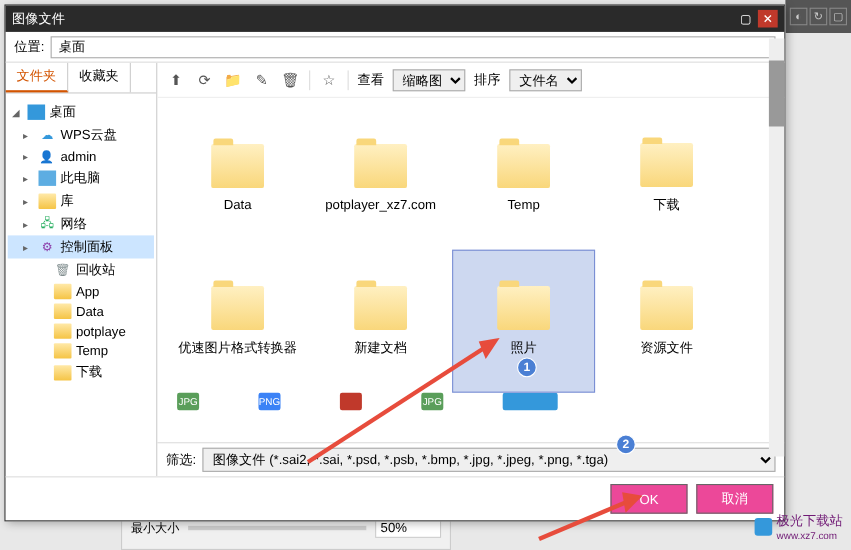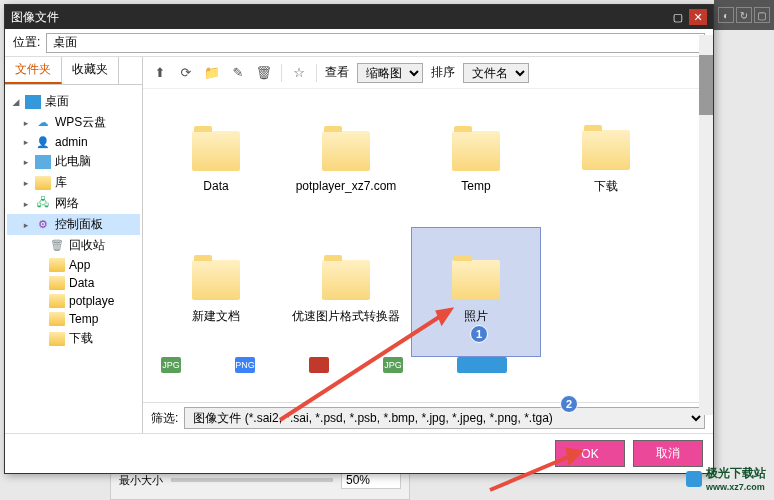--- a/index.html
+++ b/index.html
@@ -17,21 +17,21 @@
 .titlebar .title { flex: 1; }
 .titlebar .win-btns { display: flex; gap: 2px; }
 .titlebar .win-btn { width: 18px; height: 16px; display: flex; align-items: center; justify-content: center; font-size: 11px; cursor: pointer; }
 .titlebar .win-btn.close { background: #c0392b; }
 
 .location-row { height: 28px; display: flex; align-items: center; padding: 4px 8px; gap: 6px; font-size: 12px; border-bottom: 1px solid #ddd; }
 .location-row input { flex: 1; border: 1px solid #aaa; padding: 2px 6px; font-size: 12px; }
 
 .main-area { flex: 1; display: flex; overflow: hidden; }
 
-.sidebar { width: 138px; border-right: 1px solid #ccc; display: flex; flex-direction: column; text-align: center; }
+.sidebar { width: 138px; border-right: 1px solid #ccc; display: flex; flex-direction: column; }
 .tabs { display: flex; border-bottom: 1px solid #ccc; }
 .tab { padding: 4px 10px; font-size: 12px; border-right: 1px solid #ccc; cursor: pointer; }
 .tab.active { color: #d35400; border-bottom: 2px solid #d35400; }
 .tree { flex: 1; overflow: auto; padding: 6px 2px; font-size: 12px; }
 .tree-item { padding: 2px 4px; display: flex; align-items: center; gap: 4px; cursor: pointer; white-space: nowrap; }
 .tree-item.selected { background: #cce5ff; }
 .tree-item .arrow { width: 10px; font-size: 9px; color: #666; }
 .tree-item .icon { width: 16px; height: 14px; display: inline-flex; align-items: center; justify-content: center; font-size: 11px; }
 .indent1 { padding-left: 14px; }
 .indent2 { padding-left: 28px; }
@@ -65,21 +65,21 @@
 .button-row { padding: 6px 10px; display: flex; justify-content: flex-end; gap: 8px; border-top: 1px solid #ddd; }
 .button-row button { width: 70px; padding: 4px 0; font-size: 12px; background: #ec4899; color: #fff; border: 1px solid #666; cursor: pointer; }
 
 .scrollbar-v { position: absolute; right: 0; top: 30px; width: 14px; height: 380px; background: #eee; }
 .scrollbar-v .thumb { width: 100%; height: 60px; background: #999; margin-top: 20px; }
 
 .annotation { position: absolute; pointer-events: none; }
 .circle-badge { width: 18px; height: 18px; border-radius: 50%; background: #4a7fd4; border: 1px solid #fff; color: #fff; font-size: 11px; display: flex; align-items: center; justify-content: center; font-weight: bold; }
 .red-arrow { stroke: #e74c3c; stroke-width: 4; fill: #e74c3c; }
 
-.watermark { position: absolute; bottom: 8px; right: 8px; font-size: 12px; color: #14532d; display: flex; align-items: center; gap: 4px; font-weight: bold; }
+.watermark { position: absolute; bottom: 8px; right: 8px; font-size: 12px; color: #701a75; display: flex; align-items: center; gap: 4px; }
 .watermark .logo { width: 16px; height: 16px; background: #3498db; border-radius: 3px; }
 </style>
 </head>
 <body>
 
 <div class="outer-bg">
   <div class="outer-btn">◐</div>
   <div class="outer-btn">↻</div>
   <div class="outer-btn">▢</div>
 </div>
@@ -211,29 +211,33 @@
               <span>Temp</span>
             </div>
           <div class="file-item">
               <div class="fldr"></div>
               <span>下载</span>
             </div>
         </div>
         <div class="grid-row">
           <div class="file-item">
               <div class="fldr"></div>
+              <span>优速图片格式转换器</span>
+            </div>
+          <div class="file-item">
+              <div class="fldr"></div>
               <span>新建文档</span>
             </div>
-          <div class="file-item">
-              <div class="fldr"></div>
-              <span>优速图片格式转换器</span>
-            </div>
           <div class="file-item selected">
               <div class="fldr"></div>
               <span>照片</span>
+            </div>
+          <div class="file-item">
+              <div class="fldr"></div>
+              <span>资源文件</span>
             </div>
         </div>
         <div class="grid-row" style="padding-left:10px;gap:54px;display:flex;">
           <div class="thumb-icon" style="background:#5a9e5a">JPG</div>
           <div class="thumb-icon" style="background:#3b82f6">PNG</div>
           <div class="thumb-icon" style="background:#c0392b"></div>
           <div class="thumb-icon" style="background:#5a9e5a">JPG</div>
           <div class="thumb-icon" style="background:#3498db;width:50px"></div>
         </div>
       </div>

